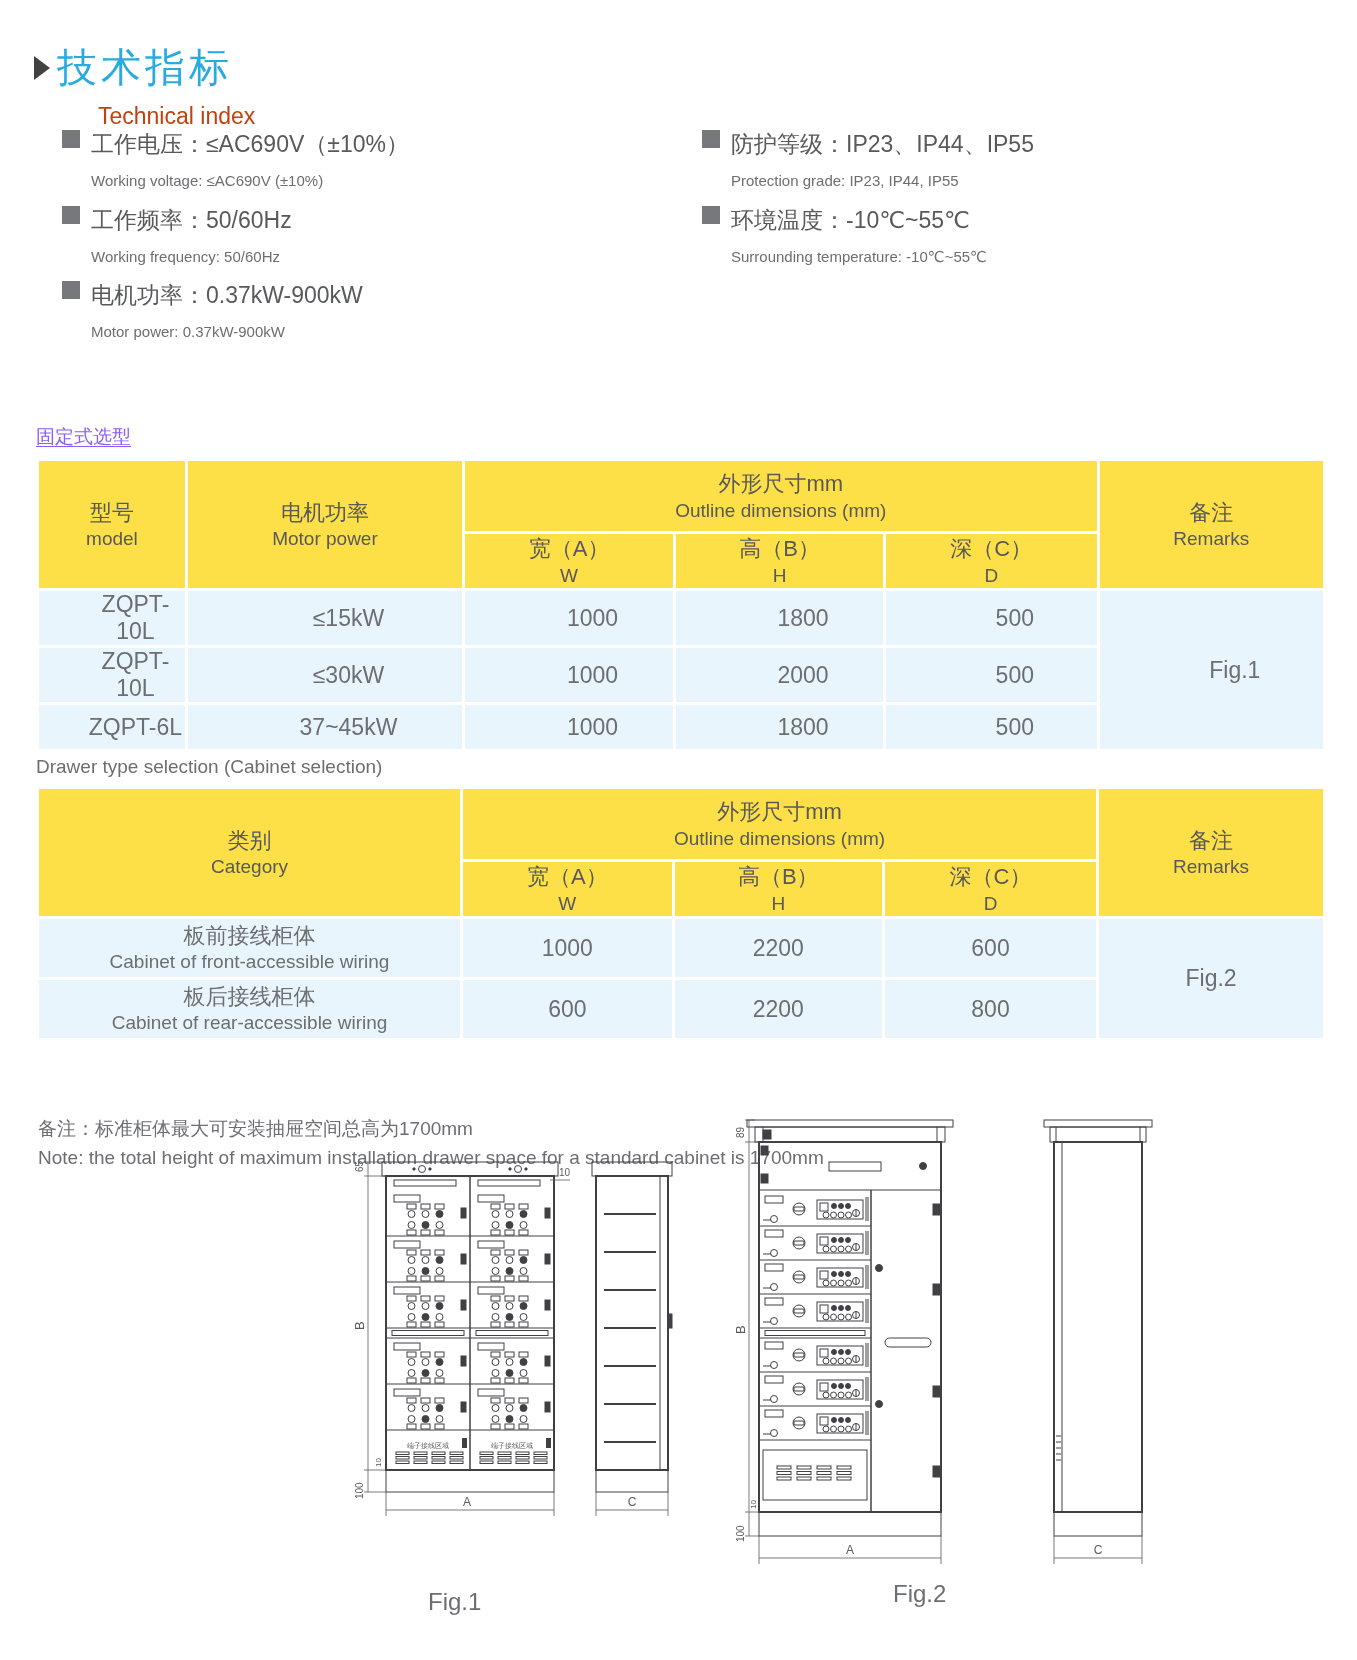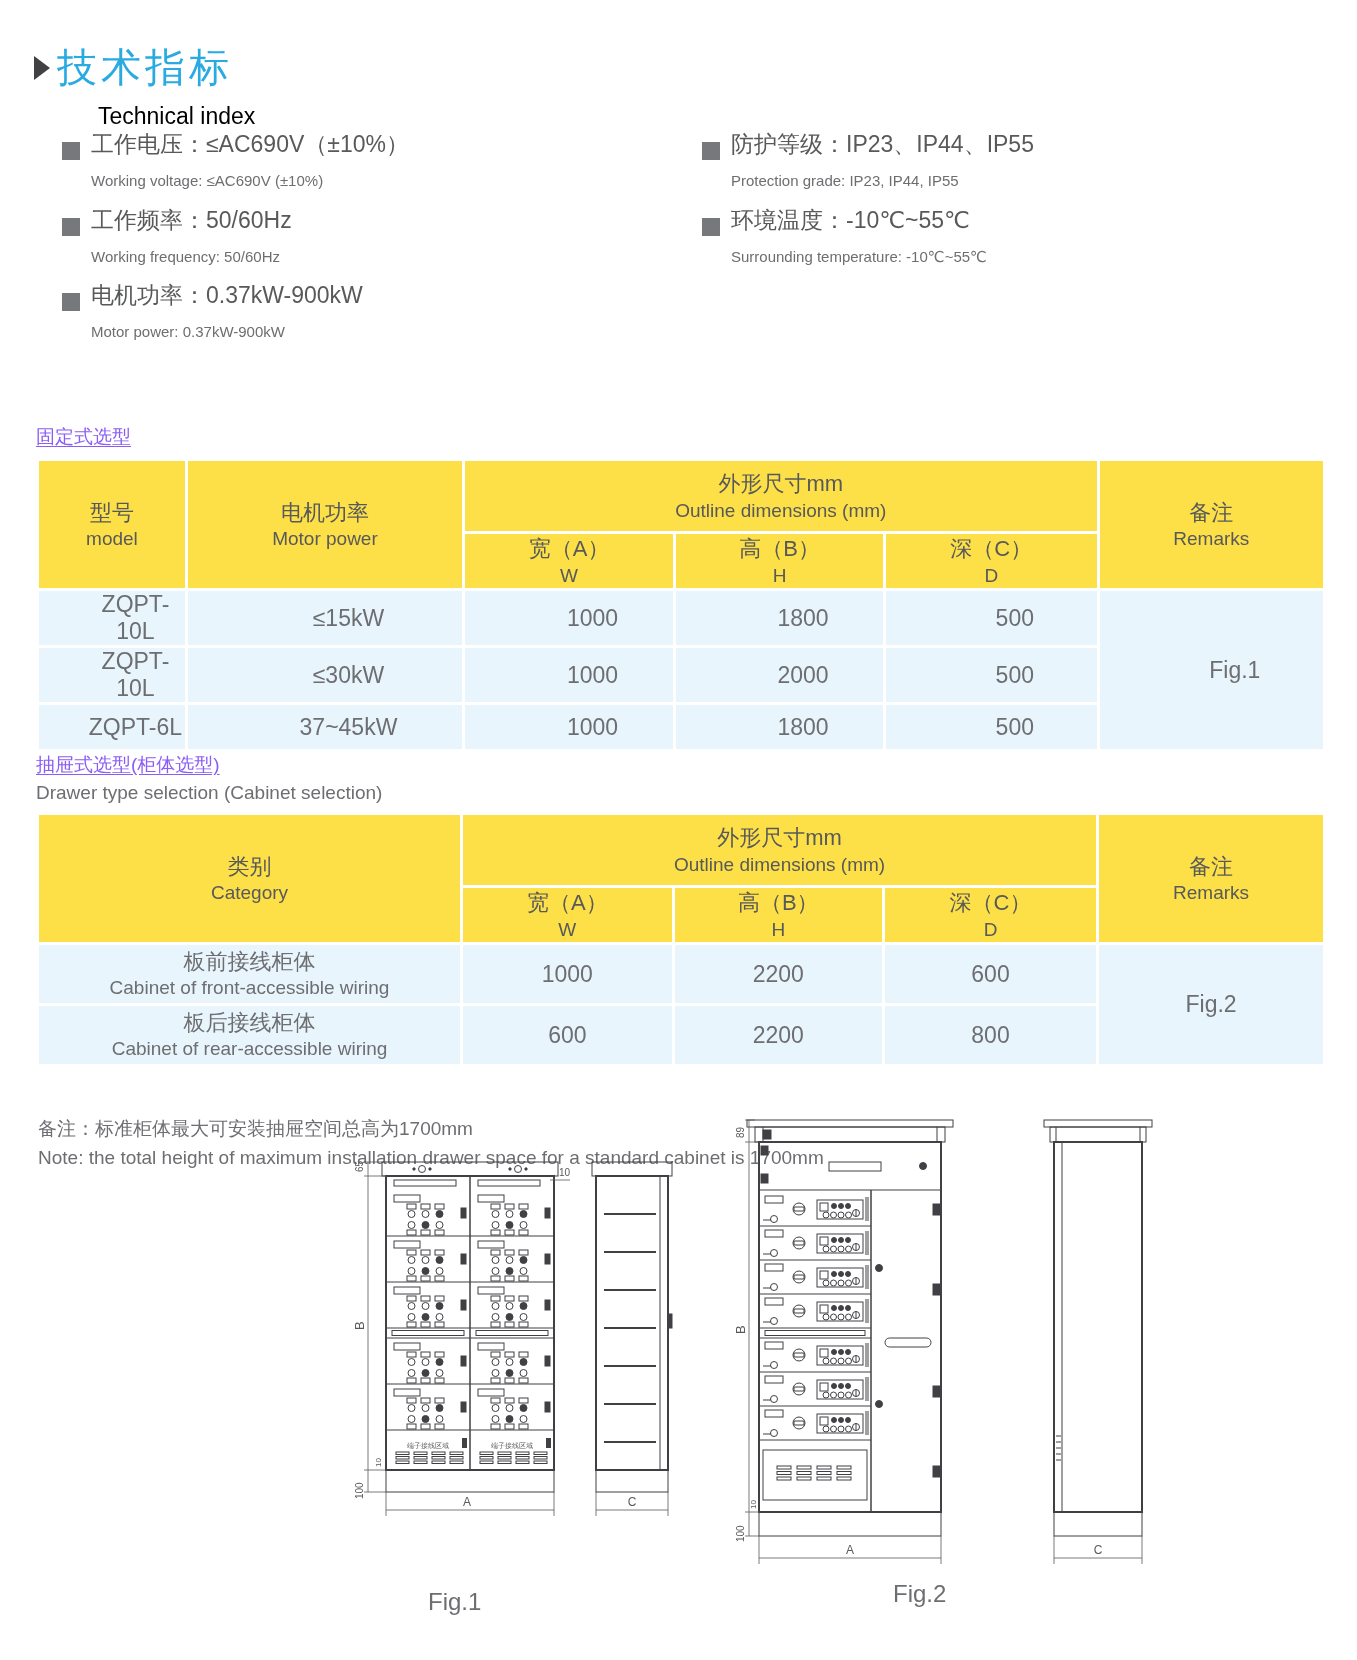--- a/index.html
+++ b/index.html
@@ -5,28 +5,28 @@
   html,body{margin:0;padding:0;background:#ffffff;}
   .page{position:relative;width:1357px;height:1660px;background:#fff;overflow:hidden;
         font-family:"Liberation Sans","DejaVu Sans",sans-serif;color:#6d6e71;}
 
   
   .header{position:absolute;left:34px;top:40px;}
   .title-row{display:flex;align-items:center;gap:7px;}
   .arrow-icon{width:0;height:0;border-top:12px solid transparent;border-bottom:12px solid transparent;
               border-left:16px solid #414042;}
   .title-zh{font-size:40px;color:#29abe2;letter-spacing:4px;}
-  .title-en{font-size:23px;color:#000000;margin:8px 0 0 64px;}
+  .title-en{font-size:23px;color:#c2410c;margin:8px 0 0 64px;}
 
   
   .spec-col{position:absolute;}
   .spec-col.left{left:62px;top:130px;width:560px;}
   .spec-col.right{left:702px;top:130px;width:600px;}
   .spec-item{margin-bottom:9px;}
-  .spec-zh{display:flex;align-items:flex-end;gap:11px;font-size:23px;color:#58595b;line-height:1.3;}
+  .spec-zh{display:flex;align-items:flex-start;gap:11px;font-size:23px;color:#58595b;line-height:1.3;}
   .bullet{flex:0 0 auto;width:18px;height:18px;background:#77787b;}
   .spec-en{font-size:15px;color:#6d6e71;margin:12px 0 15px 29px;line-height:1.25;}
 
   .size-note{position:absolute;left:62px;top:358px;}
 
   
   .section{position:absolute;left:36px;width:1290px;}
   .sec-fixed{top:424px;}
   .sec-drawer{top:752px;}
   .tbl-title-zh{font-size:19px;color:#8b5cf6;text-decoration:underline;text-underline-offset:3px;}
@@ -178,21 +178,20 @@
         <td class="cell-val">37~45kW</td>
         <td class="cell-val">1000</td>
         <td class="cell-val">1800</td>
         <td class="cell-val">500</td>
       </tr>
     </tbody>
       </table>
   </div>
 
   <div class="section sec-drawer">
-    <div class="tbl-title-zh">抽屉式选型(柜体选型)</div>
     <div class="tbl-title-en">Drawer type selection (Cabinet selection)</div>
     <table class="spec-table t2">
       <colgroup>
         <col style="width:33.1%">
           <col style="width:16.4%">
           <col style="width:16.3%">
         <col style="width:16.6%">
           <col style="width:17.6%">
       </colgroup>
       <tbody>

